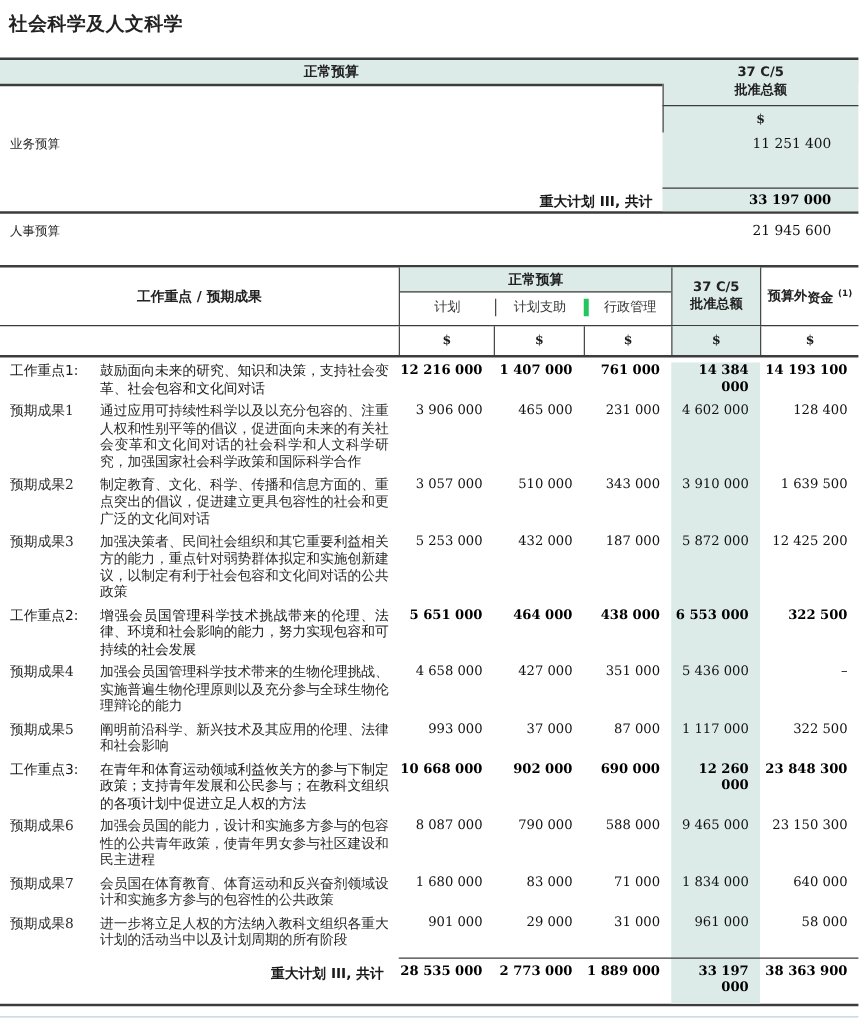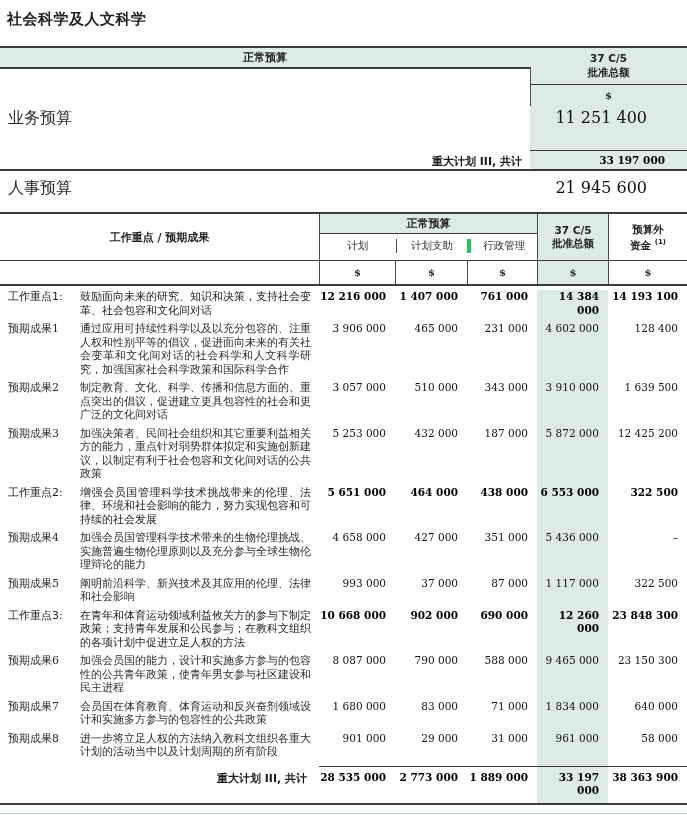--- a/index.html
+++ b/index.html
@@ -27,22 +27,22 @@
   }
   .t1-headline { position:absolute; left:0; top:19px; width:530px; height:0; border-top:2px solid #3c3c3c; }
   .t1-approved {
     position:absolute; left:530px; top:3px; width:157px; text-align:center;
     font-size:10.5px; font-weight:700; line-height:14px; color:#222;
   }
   .t1-hline2 { position:absolute; left:530px; top:36px; width:157px; border-top:1.5px solid #3c3c3c; }
   .t1-vline  { position:absolute; left:530px; top:19px; width:0; height:39px; border-left:1.5px solid #4a4a4a; }
   .t1-dollar { position:absolute; left:530px; top:42px; width:157px; text-align:center; font-size:10px; font-weight:700; }
   .t1-row { position:absolute; left:0; width:687px; height:16px; }
-  .t1-lbl { position:absolute; left:8px; font-size:16px; color:#2a2a2a; }
-  .t1-val { position:absolute; right:40px; font-size:16px; color:#111; }
+  .t1-lbl { position:absolute; left:8px; font-size:10px; color:#2a2a2a; }
+  .t1-val { position:absolute; right:22px; font-size:11px; color:#111; }
   .t1-totline { position:absolute; left:530px; top:102px; width:157px; border-top:1.5px solid #3c3c3c; }
   .t1-total { position:absolute; left:0; top:106px; width:687px; height:16px; }
   .t1-tlabel { position:absolute; right:165px; font-size:11px; font-weight:700; color:#1a1a1a; }
   .t1-tval { position:absolute; right:22px; font-size:10.5px; font-weight:700; color:#000; }
   
   .t2 { margin-top:41px; }
   .t2-head { border-top:2px solid #3c3c3c; }
   .t2-hrow1 { display:flex; height:46px; }
   .h-col1 { width:319px; display:flex; align-items:center; justify-content:center;
             font-size:11px; font-weight:700; color:#222; }
@@ -51,21 +51,21 @@
                display:flex; align-items:center; justify-content:center;
                font-size:11px; font-weight:700; color:#222; }
   .h-grp-bot { display:flex; height:24.5px;align-items:center; }
   .h-sub { display:flex; align-items:center; justify-content:center; font-size:10.5px; color:#333; }
   .h-sub.s1 { width:76px; } .h-sub.s2 { width:72px; border-left:1px solid #4a4a4a; }
   .h-sub.s3 { width:70px; border-left:4px solid #22c55e; }
   .h-c37 { width:71px; border-left:1px solid #4a4a4a; background:#dcebe7;
            display:flex; flex-direction:column; align-items:center; justify-content:center;
            font-size:10.5px; font-weight:700; line-height:13px; color:#222; }
   .h-extra { width:79px; border-left:1px solid #4a4a4a;
-           display:flex; flex-direction:column; align-items:center; justify-content:center;
+           display:flex; flex-direction:row; align-items:center; justify-content:center;
            font-size:10.5px; font-weight:700; line-height:13px; color:#222; }
   .h-extra sup { font-size:7px; font-weight:700; }
   .hline-a { border-top:1.5px solid #3c3c3c; }
   .t2-hrow2 { display:flex; height:23px; }
   .d-sp { width:319px; }
   .d-c { display:flex; align-items:center; justify-content:center; font-size:10px; font-weight:700; }
   .d-c.c1 { width:76px; border-left:1px solid #4a4a4a; }
   .d-c.c2 { width:72px; border-left:1px solid #4a4a4a; }
   .d-c.c3 { width:70px; border-left:1px solid #4a4a4a; }
   .d-c.c4 { width:71px; border-left:1px solid #4a4a4a; background:#dcebe7; }

